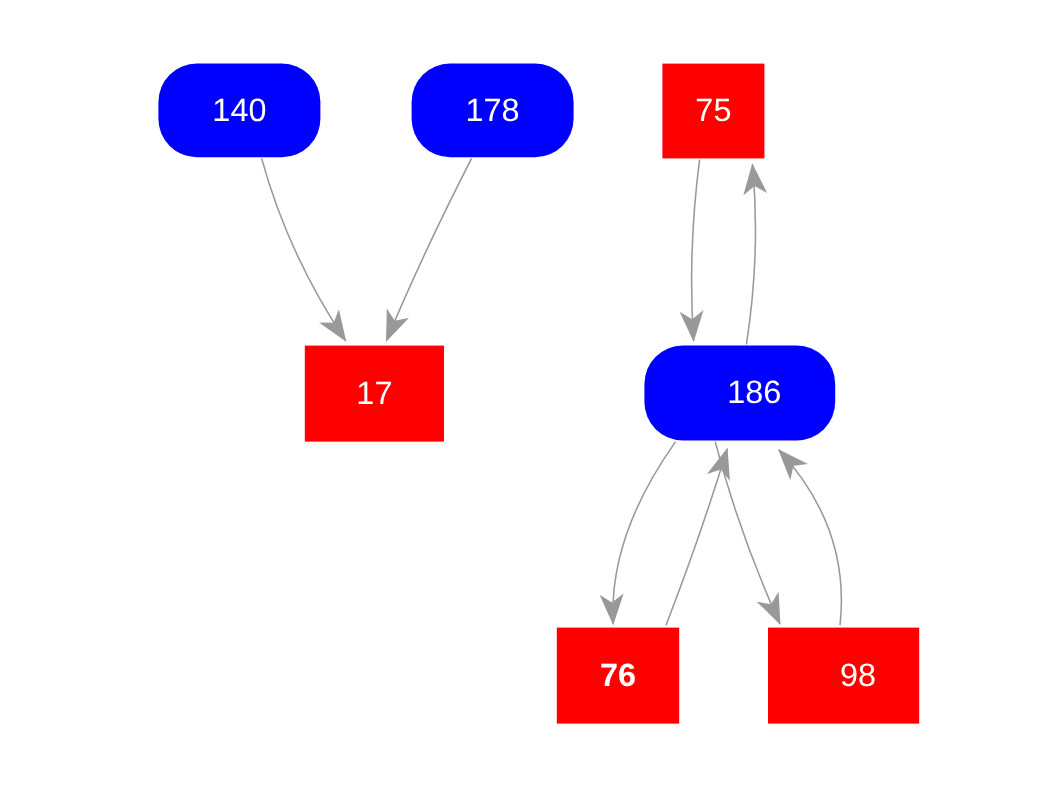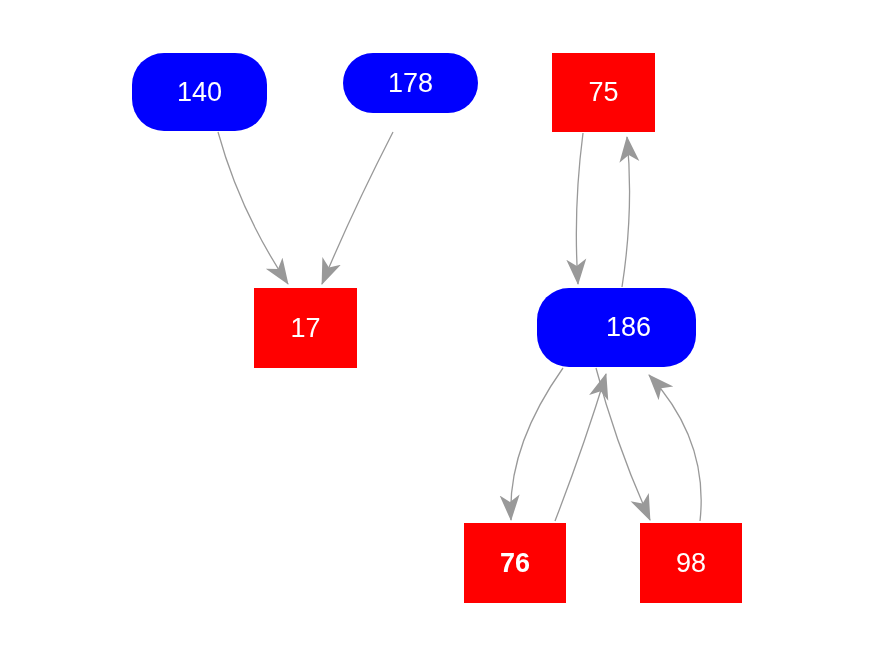--- a/index.html
+++ b/index.html
@@ -65,37 +65,37 @@
     <path class="edge" d="M 563 368 Q 507 447 511 520" marker-end="url(#arrowhead)"></path>
     <path class="edge" d="M 555 521 Q 584 446 606 374" marker-end="url(#arrowhead)"></path>
     <path class="edge" d="M 596 368 Q 616 445 650 520" marker-end="url(#arrowhead)"></path>
     <path class="edge" d="M 700 521 Q 709 440 649 375" marker-end="url(#arrowhead)"></path>
   </svg>
 
   <div class="node" style="left:132px; top:53px; width:135px; height:78px;" data-color="blue">
     <span>140</span>
   </div>
 
-  <div class="node" style="left:343px; top:53px; width:135px; height:60px;" data-color="blue">
+  <div class="node" style="left:343px; top:53px; width:135px; height:78px;" data-color="blue">
     <span>178</span>
   </div>
 
-  <div class="node" style="left:552px; top:53px; width:103px; height:79px;" data-color="red">
+  <div class="node" style="left:552px; top:53px; width:85px; height:79px;" data-color="red">
     <span>75</span>
   </div>
 
-  <div class="node" style="left:254px; top:288px; width:103px; height:80px;" data-color="red">
+  <div class="node" style="left:254px; top:288px; width:116px; height:80px;" data-color="red">
     <span>17</span>
   </div>
 
   <div class="node" style="left:537px; top:288px; width:135px; height:79px;padding-left:24px;" data-color="blue">
     <span>186</span>
   </div>
 
   <div class="node" style="left:464px; top:523px; width:102px; height:80px;font-weight:bold;" data-color="red">
     <span>76</span>
   </div>
 
-  <div class="node" style="left:640px; top:523px; width:102px; height:80px;" data-color="red">
+  <div class="node" style="left:640px; top:523px; width:102px; height:80px;padding-left:24px;" data-color="red">
     <span>98</span>
   </div>
 
 </div>
 
 </body></html>

